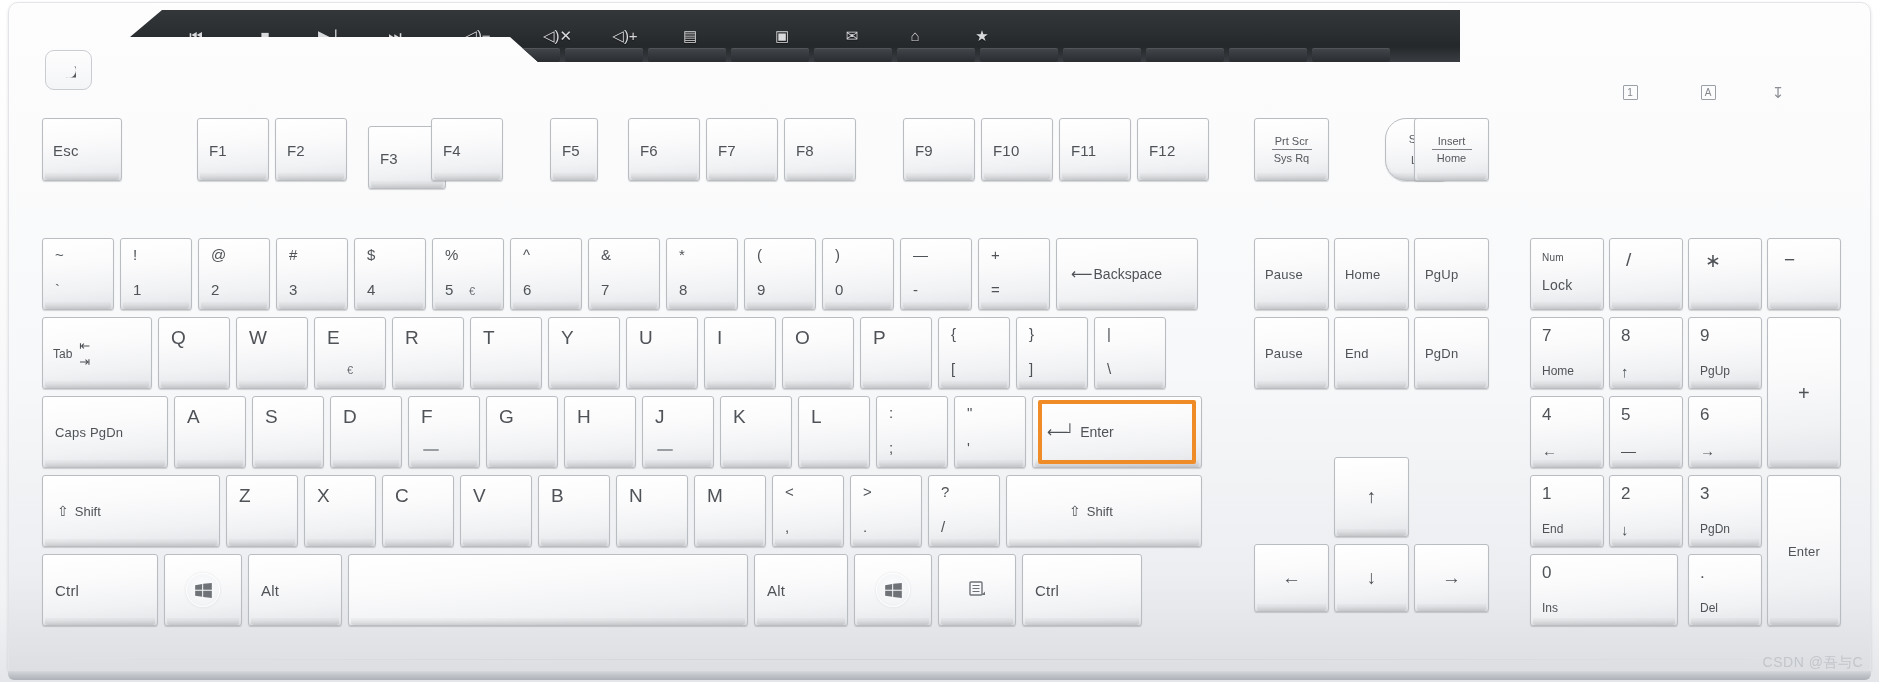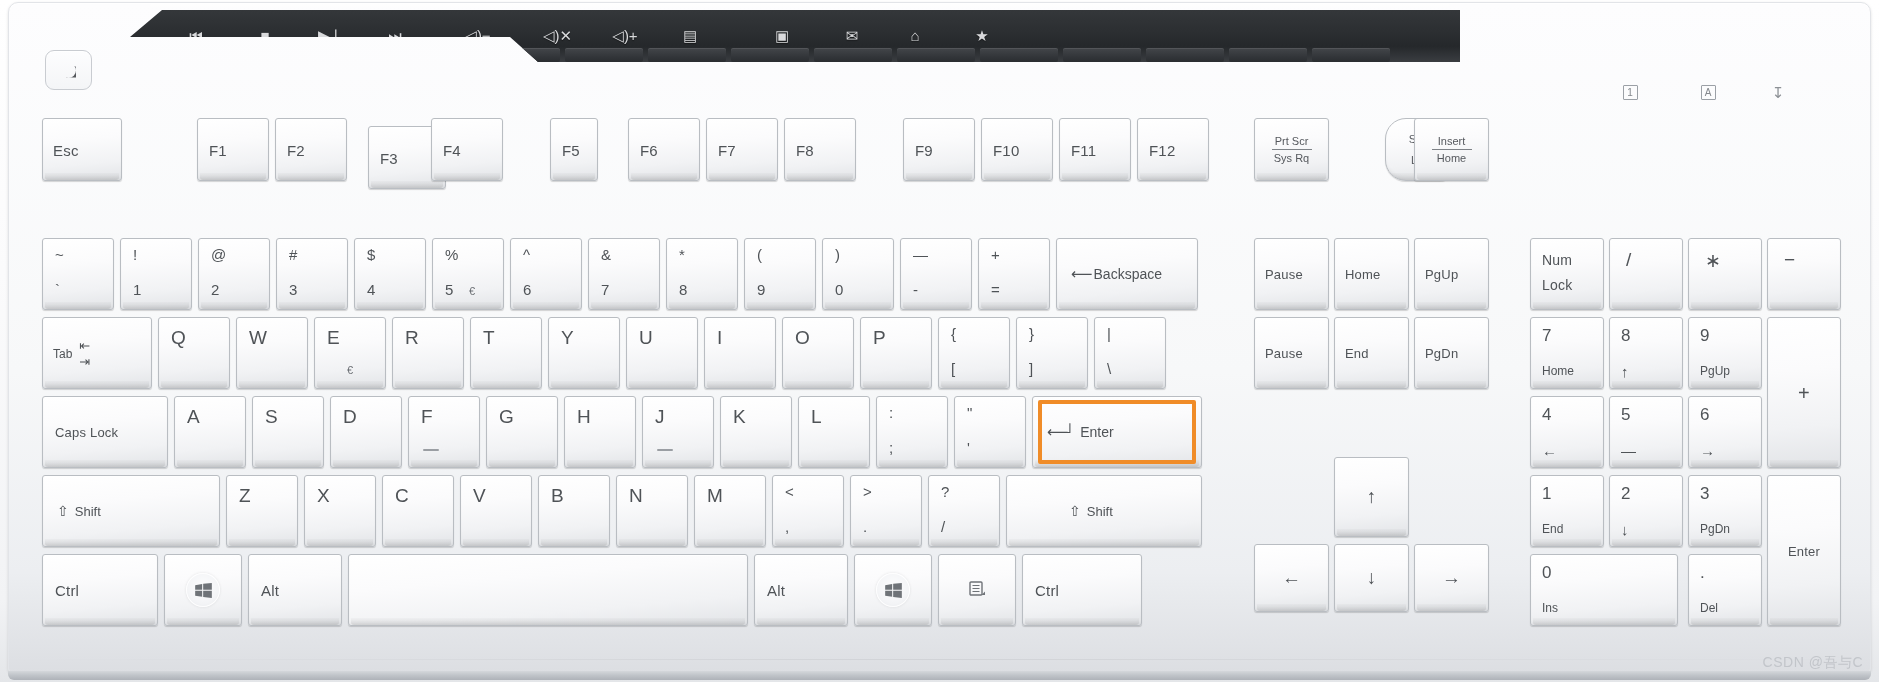--- a/index.html
+++ b/index.html
@@ -421,21 +421,21 @@
       </div>
       <div class="key" style="left: 1016px; top: 317px; width: 72px; height: 72px;">
         <span class="lbl lbl-top">}</span>
         <span class="lbl lbl-bottom">]</span>
       </div>
       <div class="key" style="left: 1094px; top: 317px; width: 72px; height: 72px;">
         <span class="lbl lbl-top">|</span>
         <span class="lbl lbl-bottom">\</span>
       </div>
       <div class="key wide" style="left: 42px; top: 396px; width: 126px; height: 72px;">
-        <span class="lbl lbl-main" style="font-size: 13px;">Caps Lock</span>
+        <span class="lbl lbl-main" style="font-size: 13px;">Caps PgDn</span>
       </div>
       <div class="key" style="left: 174px; top: 396px; width: 72px; height: 72px;">
         <span class="lbl lbl-alpha">A</span>
       </div>
       <div class="key" style="left: 252px; top: 396px; width: 72px; height: 72px;">
         <span class="lbl lbl-alpha">S</span>
       </div>
       <div class="key" style="left: 330px; top: 396px; width: 72px; height: 72px;">
         <span class="lbl lbl-alpha">D</span>
       </div>
@@ -584,21 +584,21 @@
       <div class="key arrow-key" style="left: 1254px; top: 544px; width: 75px; height: 68px;">
         <span class="lbl ">←</span>
       </div>
       <div class="key arrow-key" style="left: 1334px; top: 544px; width: 75px; height: 68px;">
         <span class="lbl ">↓</span>
       </div>
       <div class="key arrow-key" style="left: 1414px; top: 544px; width: 75px; height: 68px;">
         <span class="lbl ">→</span>
       </div>
       <div class="key" style="left: 1530px; top: 238px; width: 74px; height: 72px;">
-        <span class="lbl lbl-top" style="font-size: 14px; left: 11px; top: 13px;">Num</span>
+        <span class="lbl lbl-top" style="font-size: 10px; left: 11px; top: 13px;">Num</span>
         <span class="lbl lbl-bottom" style="font-size: 14px; left: 11px; bottom: 16px;">Lock</span>
       </div>
       <div class="key" style="left: 1609px; top: 238px; width: 74px; height: 72px;">
         <span class="lbl lbl-top" style="font-size: 19px; left: 16px; top: 10px;">/</span>
       </div>
       <div class="key" style="left: 1688px; top: 238px; width: 74px; height: 72px;">
         <span class="lbl lbl-top" style="font-size: 19px; left: 16px; top: 10px;">∗</span>
       </div>
       <div class="key" style="left: 1767px; top: 238px; width: 74px; height: 72px;">
         <span class="lbl lbl-top" style="font-size: 19px; left: 16px; top: 10px;">−</span>

